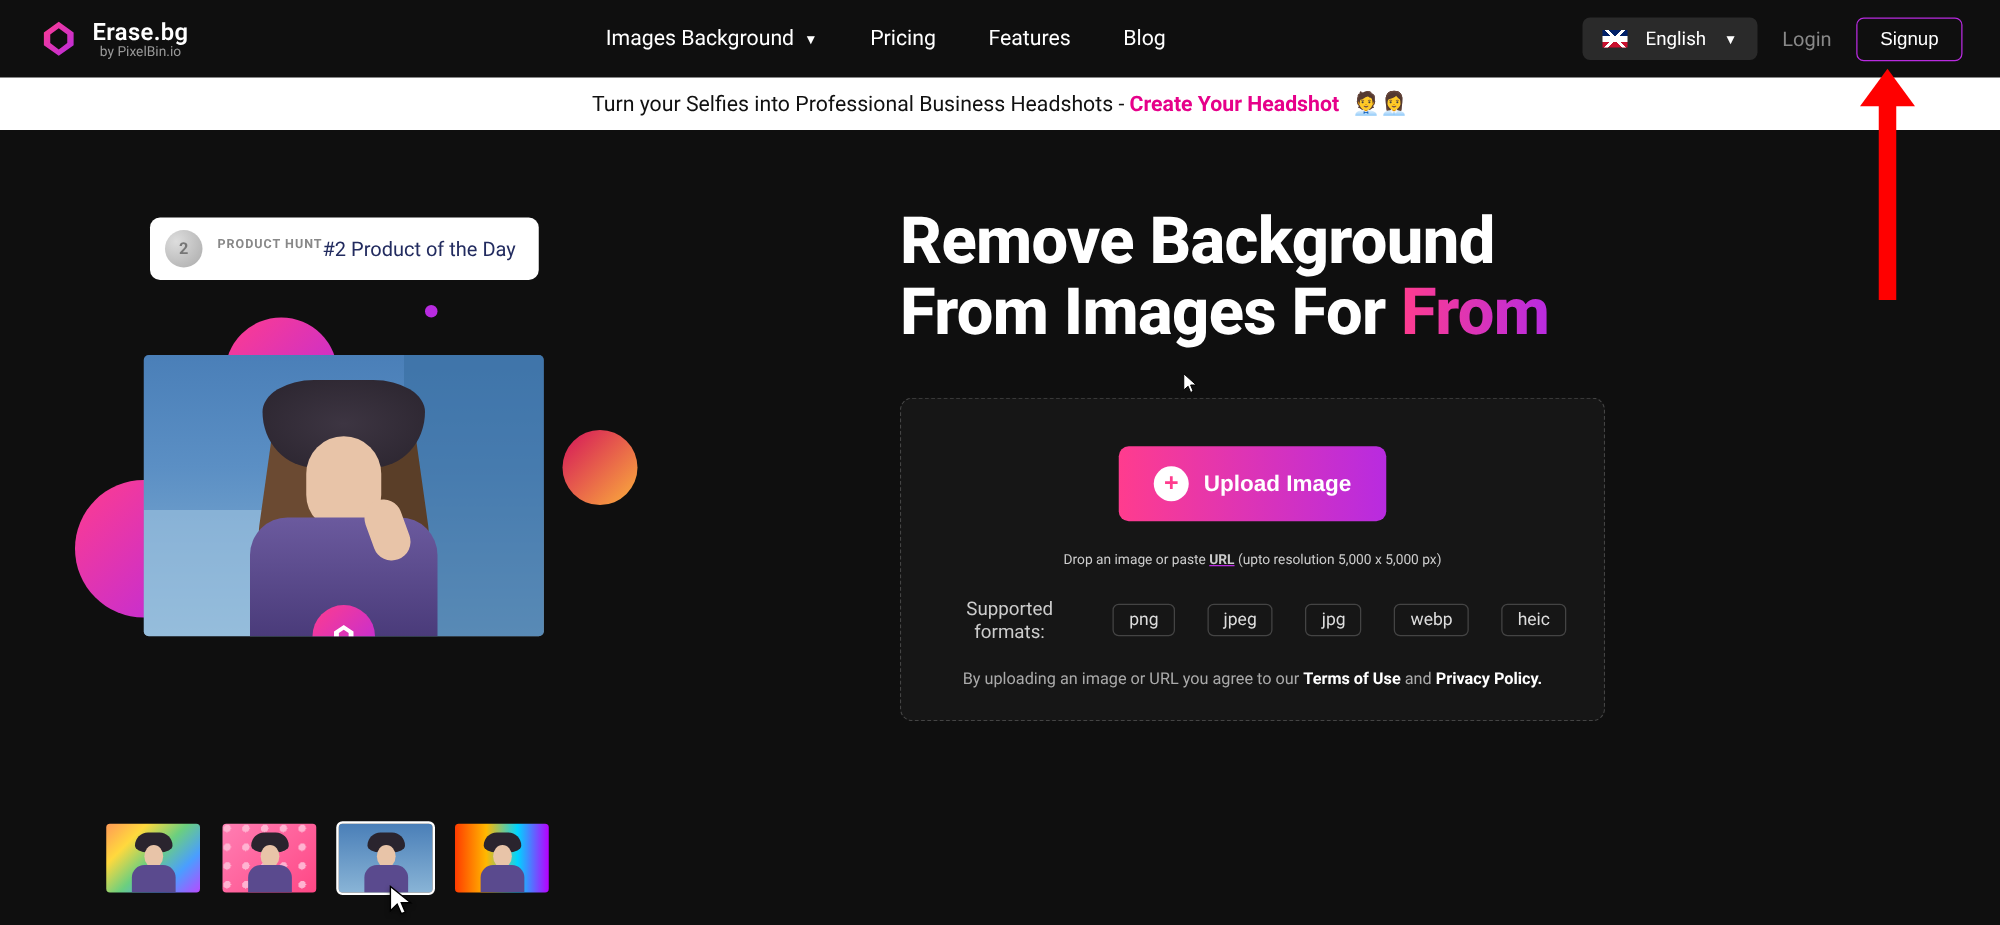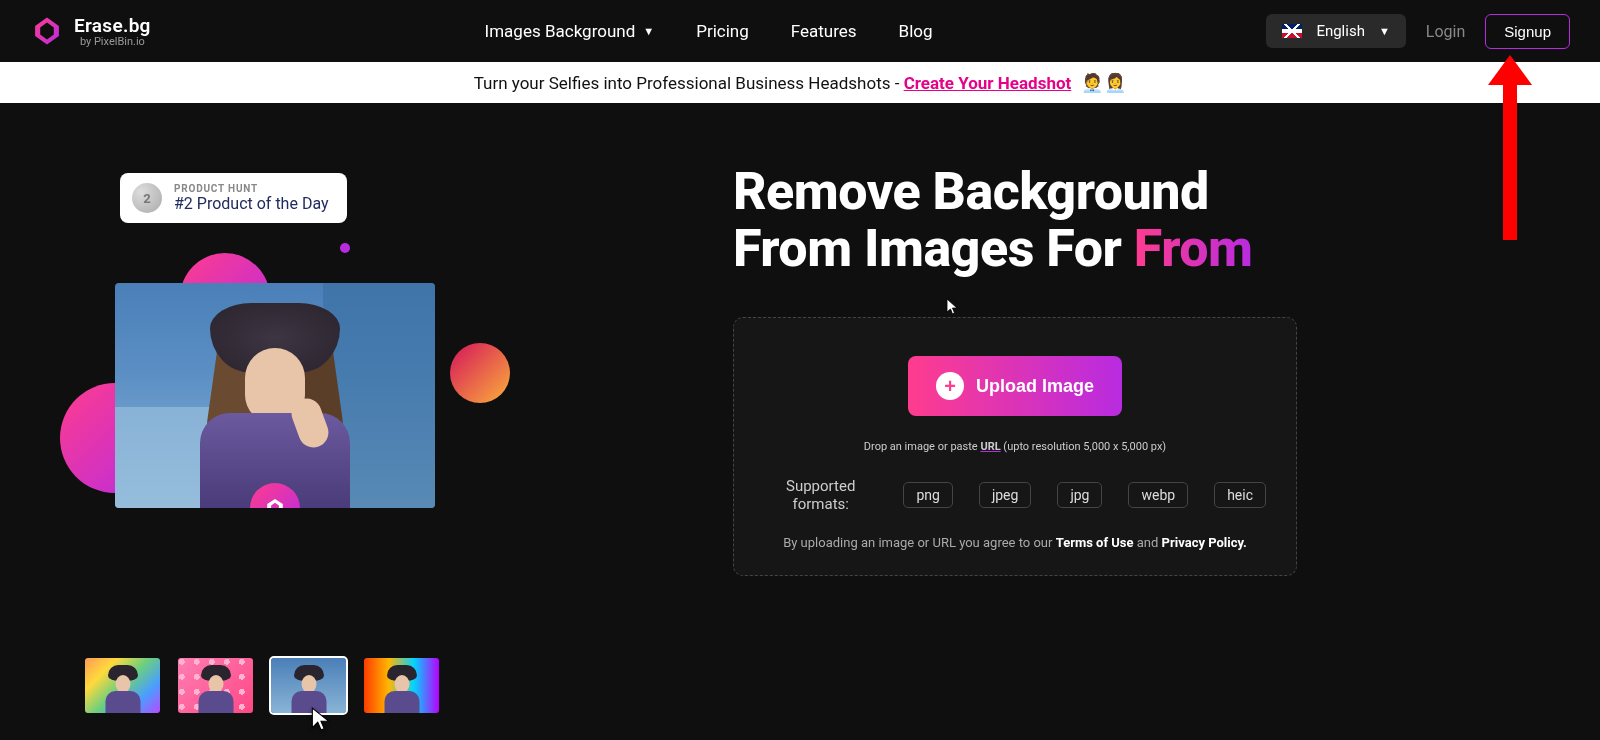--- a/index.html
+++ b/index.html
@@ -17,30 +17,30 @@
 .chev { font-size: 11px; }
 .right-controls { display: flex; align-items: center; gap: 20px; }
 .lang-select { display: flex; align-items: center; gap: 14px; background: #2a2a2a; padding: 8px 16px; border-radius: 6px; cursor: pointer; font-size: 15px; }
 .flag { width: 20px; height: 14px; background: linear-gradient(to bottom, #012169 33%, #fff 33%, #fff 66%, #C8102E 66%); position: relative; }
 .flag::before { content:''; position:absolute; inset:0; background: linear-gradient(135deg, transparent 45%, #fff 45%, #fff 55%, transparent 55%), linear-gradient(45deg, transparent 45%, #fff 45%, #fff 55%, transparent 55%), linear-gradient(135deg, transparent 47%, #C8102E 47%, #C8102E 53%, transparent 53%), linear-gradient(45deg, transparent 47%, #C8102E 47%, #C8102E 53%, transparent 53%); }
 .login-link { color: #888; font-size: 16px; cursor: pointer; }
 .signup-btn { border: 1px solid #b82be0; color: #fff; background: transparent; padding: 8px 18px; border-radius: 6px; font-size: 15px; cursor: pointer; }
 
 
 .banner { background: #fff; color: #111; text-align: center; padding: 10px; font-size: 17px; }
-.banner-link { color: #e6008a; font-weight: 700; text-decoration: underline; cursor: pointer; }
+.banner-link { color: #e6008a; font-weight: 700; cursor: pointer; }
 .banner-emoji { margin-left: 6px; font-size: 18px; }
 
 
 .main { display: flex; padding: 40px 60px 0 60px; gap: 60px; }
 .left-col { width: 600px; position: relative; padding-top: 30px; }
 
 .ph-badge { background: #fff; color: #000; display: inline-flex; align-items: center; gap: 12px; padding: 10px 18px 10px 12px; border-radius: 8px; margin: 0 0 20px 60px; }
 .medal { width: 30px; height: 30px; border-radius: 50%; background: radial-gradient(circle at 30% 30%, #ddd, #aaa); display:flex; align-items:center; justify-content:center; font-size:13px; font-weight:bold; color:#777; }
-.ph-text { display:flex; flex-direction:column; }
+.ph-text { display:flex; }
 .ph-label { font-size: 10px; color: #888; letter-spacing: 0.8px; font-weight: 700; }
 .ph-rank { font-size: 16px; font-weight: 400; color: #222b5f; }
 
 .preview-area { position: relative; width: 440px; height: 330px; margin: 40px 0 0 30px; }
 .bubble { position: absolute; border-radius: 50%; background: linear-gradient(135deg, #ff3c8e, #b82be0); }
 .bubble.b1 { width: 90px; height: 90px; top: -30px; left: 90px; }
 .bubble.b2 { width: 110px; height: 110px; top: 100px; left: -30px; }
 .bubble.b3 { width: 60px; height: 60px; top: 60px; right: 20px; background: linear-gradient(135deg, #d4145a, #fbb03b); z-index:0; }
 .bubble.b4 { width: 10px; height: 10px; top: -40px; left: 250px; background: #b82be0; }
 .preview-img { position: relative; width: 320px; height: 225px; margin-left: 25px; border-radius: 4px; overflow: hidden; background: linear-gradient(180deg, #4a7fb8 0%, #5b8fc4 40%, #89b4d6 100%); z-index: 5; }
@@ -69,21 +69,21 @@
 .thumb .mini-body { position:absolute; bottom:0; left:50%; transform:translateX(-50%); width:35px; height:22px; background:#5a4a8e; border-radius:10px 10px 0 0; }
 .t1 { background: linear-gradient(135deg, #ff9a56, #ffd93d, #6bcf7f, #4a9eff, #b84aff); }
 .t2 { background: linear-gradient(135deg, #ff7eb3, #ff4785); }
 .t2::before{content:''; position:absolute; inset:0; background: radial-gradient(circle at 25% 25%, #ffb3d1 3px, transparent 3px); background-size:15px 15px;}
 .t3 { background: linear-gradient(180deg, #4a7fb8, #89b4d6); }
 .t4 { background: linear-gradient(90deg, #ff3c00, #ffb800, #00d4ff, #b800ff); }
 .cursor-overlay { position:absolute; left:225px; top:48px; font-size:22px; z-index:30; pointer-events:none; }
 .cursor-svg { filter: drop-shadow(0 2px 2px rgba(0,0,0,0.4)); }
 
 
-.right-col { flex: 1; padding-top: 20px; position: relative; margin-left: 13px; }
+.right-col { flex: 1; padding-top: 20px; position: relative; }
 .hero-title { font-size: 52px; font-weight: 800; line-height: 1.1; letter-spacing: -0.5px; }
 .hero-free { background: linear-gradient(90deg, #ff3c8e, #b82be0); -webkit-background-clip: text; background-clip: text; color: transparent; }
 .hero-sub { font-size: 18px; margin-top: 24px; line-height: 1.5; max-width: 560px; }
 
 .upload-box { margin-top: 40px; border: 1px dashed #444; border-radius: 10px; padding: 38px 30px 25px 30px; width: 564px; background: #161616; text-align:center; }
 .upload-btn { display:inline-flex; align-items:center; gap:12px; background: linear-gradient(90deg, #ff3c8e, #b82be0); border:none; color:#fff; font-size:18px; font-weight:700; padding: 16px 28px; border-radius: 8px; cursor:pointer; }
 .plus-circle { width:28px; height:28px; border-radius:50%; background:#fff; color:#ff3c8e; display:flex; align-items:center; justify-content:center; font-size:20px; font-weight:bold; }
 .drop-text { margin-top: 24px; font-size: 11px; color: #ccc; }
 .drop-text .url { text-decoration: underline; text-decoration-color: #b82be0; font-weight: 700; cursor:pointer; }
 .formats-row { margin-top: 24px; display:flex; align-items:center; justify-content:flex-end; gap: 26px; font-size:15px; color:#ccc; }

